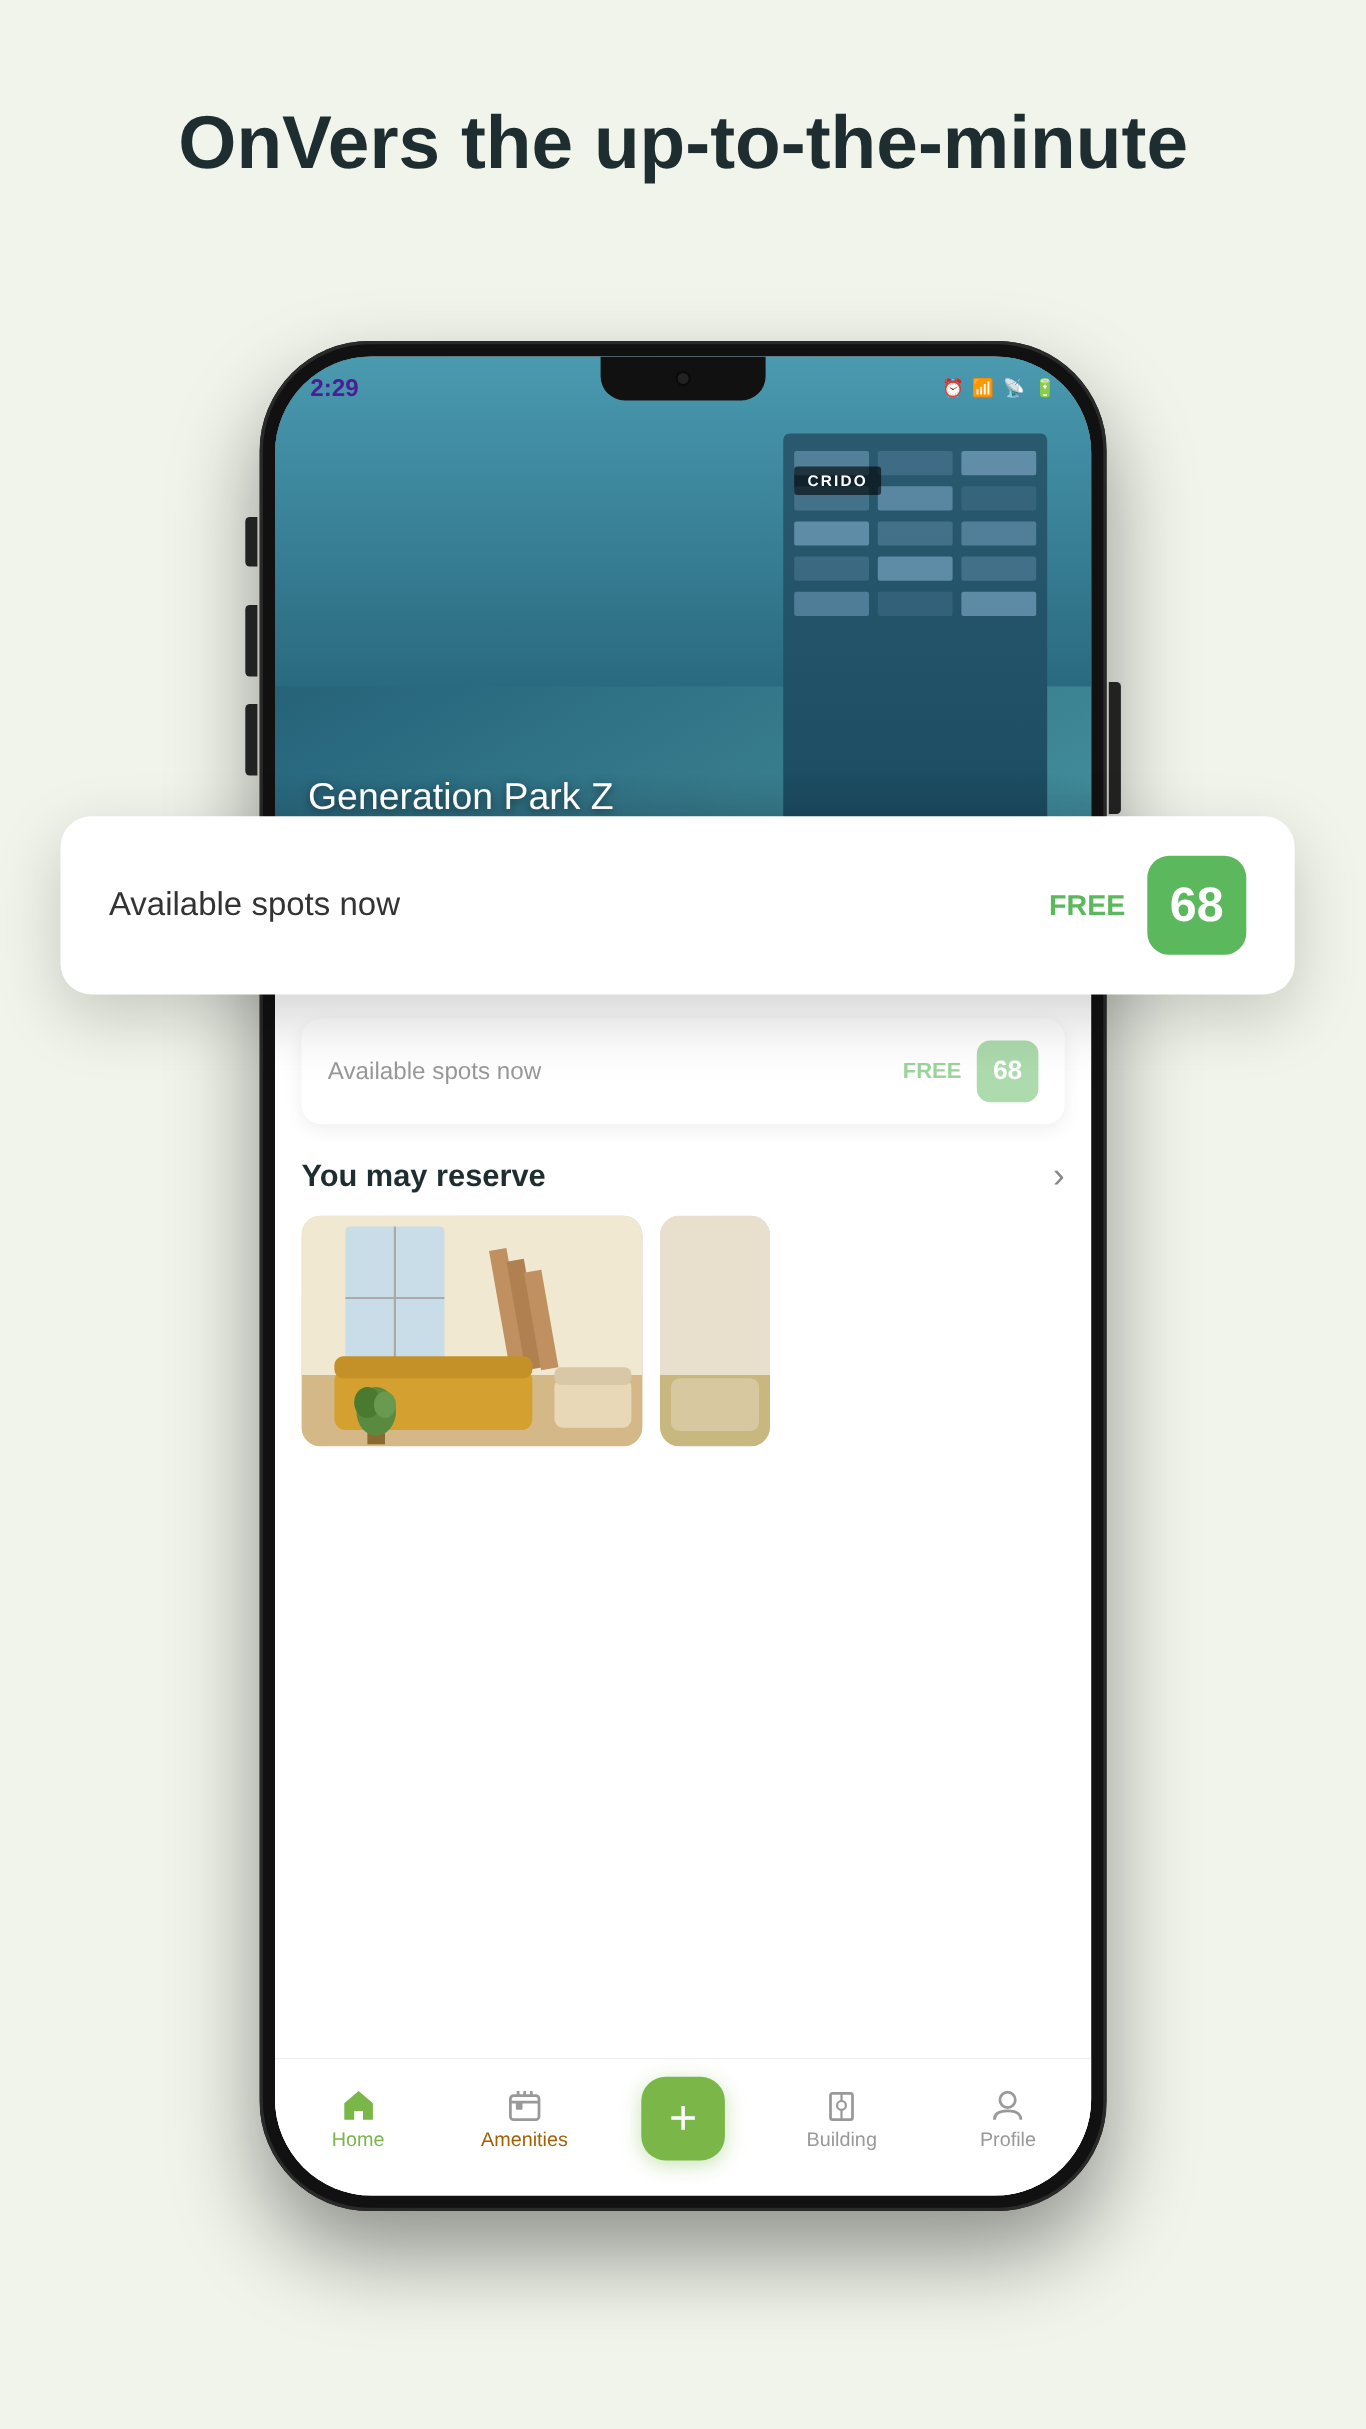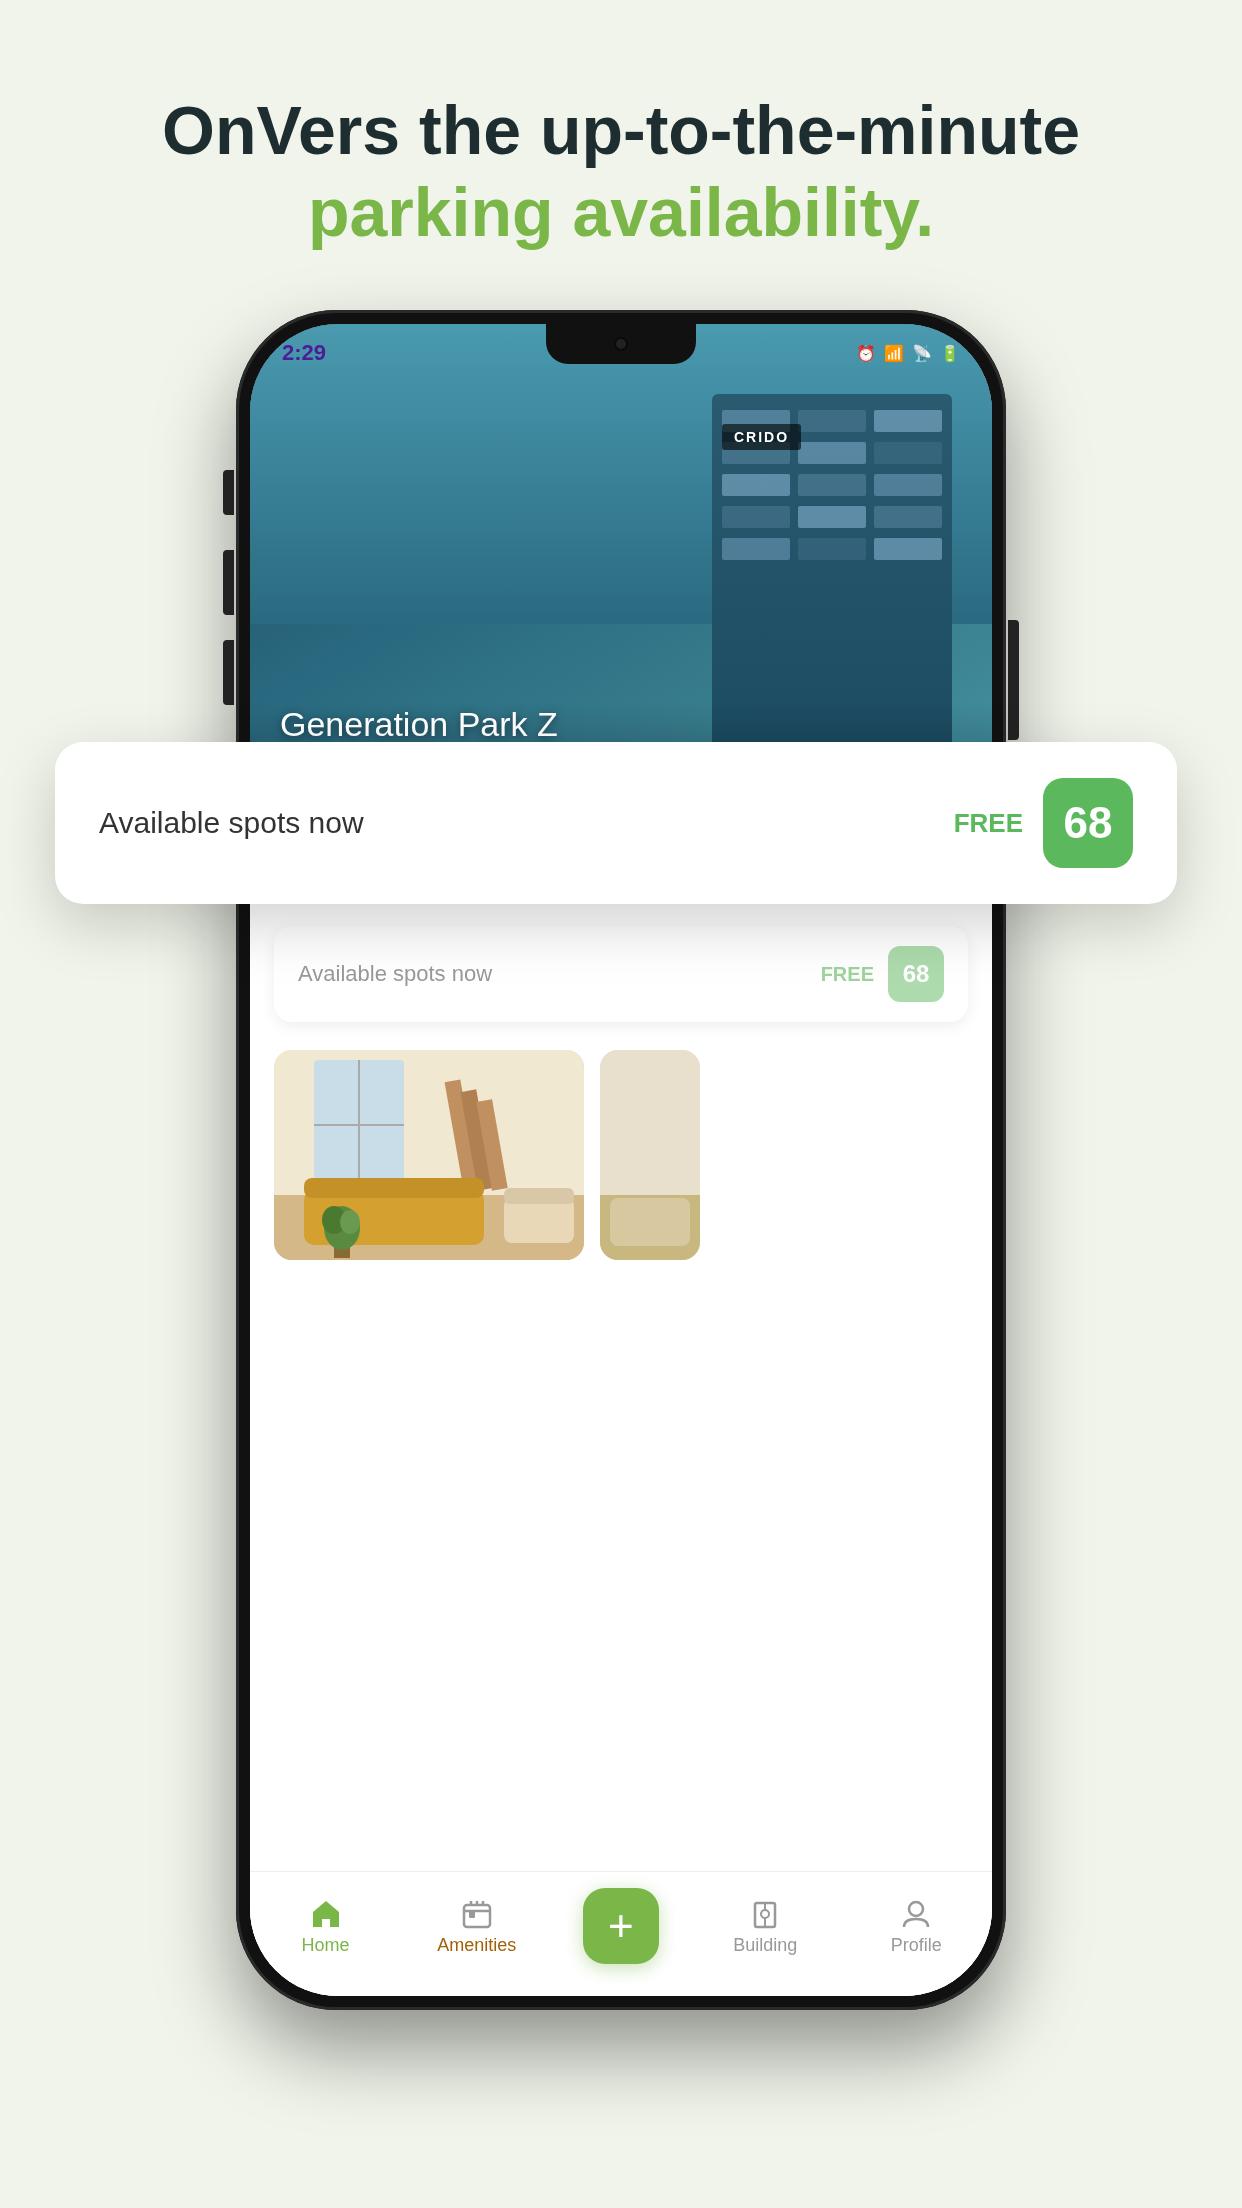--- a/index.html
+++ b/index.html
@@ -14,21 +14,20 @@
       position: relative;
     }
   </style>
 </head>
 <body>
 
 <div style="width:1242px;height:2208px;background:#f0f4ea;position:relative;overflow:hidden;">
 
   <div style="text-align:center;padding-top:90px;">
     <div style="font-size:68px;font-weight:800;color:#1e2d2f;line-height:1.2;padding:0 60px;">OnVers the up-to-the-minute</div>
-    <div style="font-size:68px;font-weight:800;color:#7ab648;line-height:1.2;padding:0 60px;">parking availability.</div>
   </div>
 
   <div style="position:absolute;top:310px;left:50%;transform:translateX(-50%);width:770px;height:1700px;">
 
     <div style="width:770px;height:1700px;background:#111;border-radius:100px;position:relative;
                 box-shadow:0 40px 80px rgba(0,0,0,0.4),inset 0 0 0 3px #2a2a2a;overflow:visible;">
 
       <div style="position:absolute;left:-13px;top:240px;width:11px;height:65px;background:#222;border-radius:4px 0 0 4px;"></div>
       <div style="position:absolute;left:-13px;top:330px;width:11px;height:65px;background:#222;border-radius:4px 0 0 4px;"></div>
       <div style="position:absolute;left:-13px;top:160px;width:11px;height:45px;background:#222;border-radius:4px 0 0 4px;"></div>
@@ -112,20 +111,24 @@
 
           <div style="margin:22px 24px 0;background:white;border-radius:18px;padding:20px 24px;display:flex;align-items:center;justify-content:space-between;box-shadow:0 4px 16px rgba(0,0,0,0.07);">
             <span style="font-size:22px;color:#555;opacity:0.6;">Available spots now</span>
             <div style="display:flex;align-items:center;gap:14px;">
               <span style="color:#5cb85c;font-size:20px;font-weight:700;opacity:0.6;">FREE</span>
               <div style="width:56px;height:56px;background:rgba(92,184,92,0.5);color:white;font-size:24px;font-weight:700;border-radius:12px;display:flex;align-items:center;justify-content:center;">68</div>
             </div>
           </div>
 
           <div style="padding:28px 24px 16px;">
+            <div style="display:flex;align-items:center;justify-content:space-between;margin-bottom:18px;">
+              <span style="font-size:28px;font-weight:700;color:#1e2d2f;">You may reserve</span>
+              <span style="font-size:32px;color:#888;cursor:pointer;">›</span>
+            </div>
 
             <div style="display:flex;gap:16px;overflow:hidden;">
 
               <div style="width:310px;height:210px;border-radius:18px;overflow:hidden;flex-shrink:0;cursor:pointer;background:linear-gradient(135deg,#e8d5a8 0%,#d4b88a 100%);position:relative;">
                 
                 <svg width="310" height="210" viewBox="0 0 310 210">
 
                   <rect x="0" y="140" width="310" height="70" fill="#d4b888"></rect>
 
                   <rect x="0" y="0" width="310" height="145" fill="#f0e8d0"></rect>

